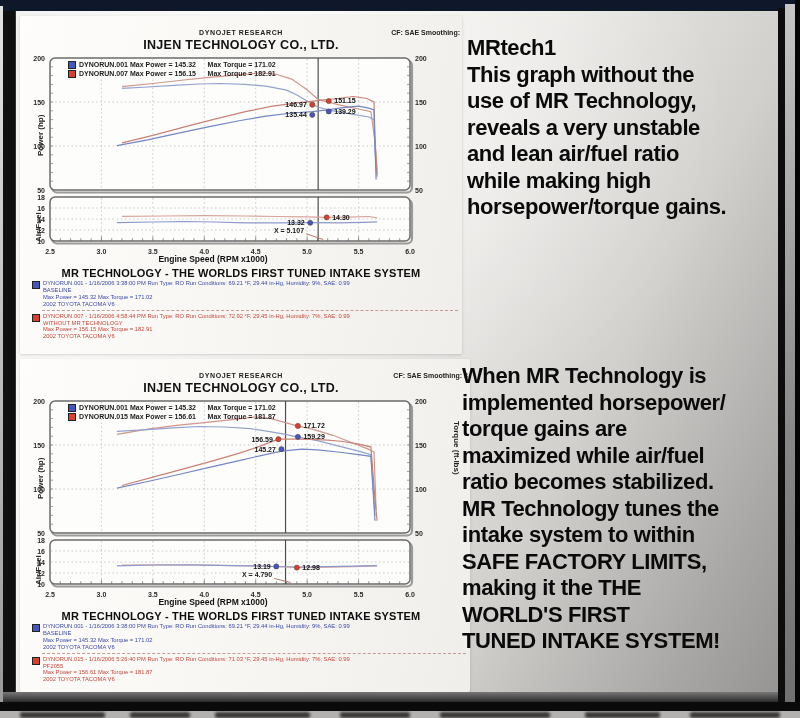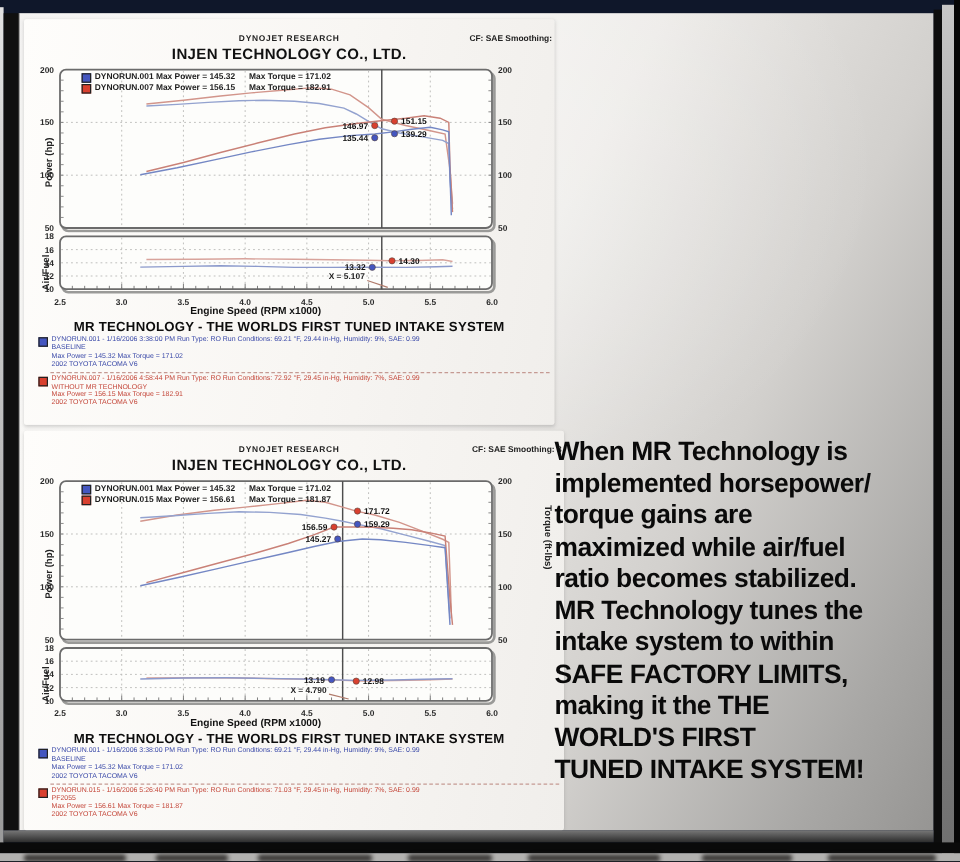--- a/index.html
+++ b/index.html
@@ -397,20 +397,29 @@
           <div class="rlines">
             <div>DYNORUN.015 - 1/16/2006 5:26:40 PM  Run Type: RO  Run Conditions: 71.03 °F, 29.45 in-Hg,  Humidity:  7%, SAE: 0.99</div>
             <div>PF2055</div>
             <div>Max Power = 156.61  Max Torque = 181.87</div>
             <div>2002 TOYOTA TACOMA V6</div>
           </div>
         </div>
       </div>
     </section>
 
+    <div class="caption" id="c1">
+      <div>MRtech1</div>
+      <div class="body">This graph without the
+use of MR Technology,
+reveals a very unstable
+and lean air/fuel ratio
+while making high
+horsepower/torque gains.</div>
+    </div>
     <div class="caption" id="c2">
       <div class="body">When MR Technology is
 implemented horsepower/
 torque gains are
 maximized while air/fuel
 ratio becomes stabilized.
 MR Technology tunes the
 intake system to within
 SAFE FACTORY LIMITS,
 making it the THE

